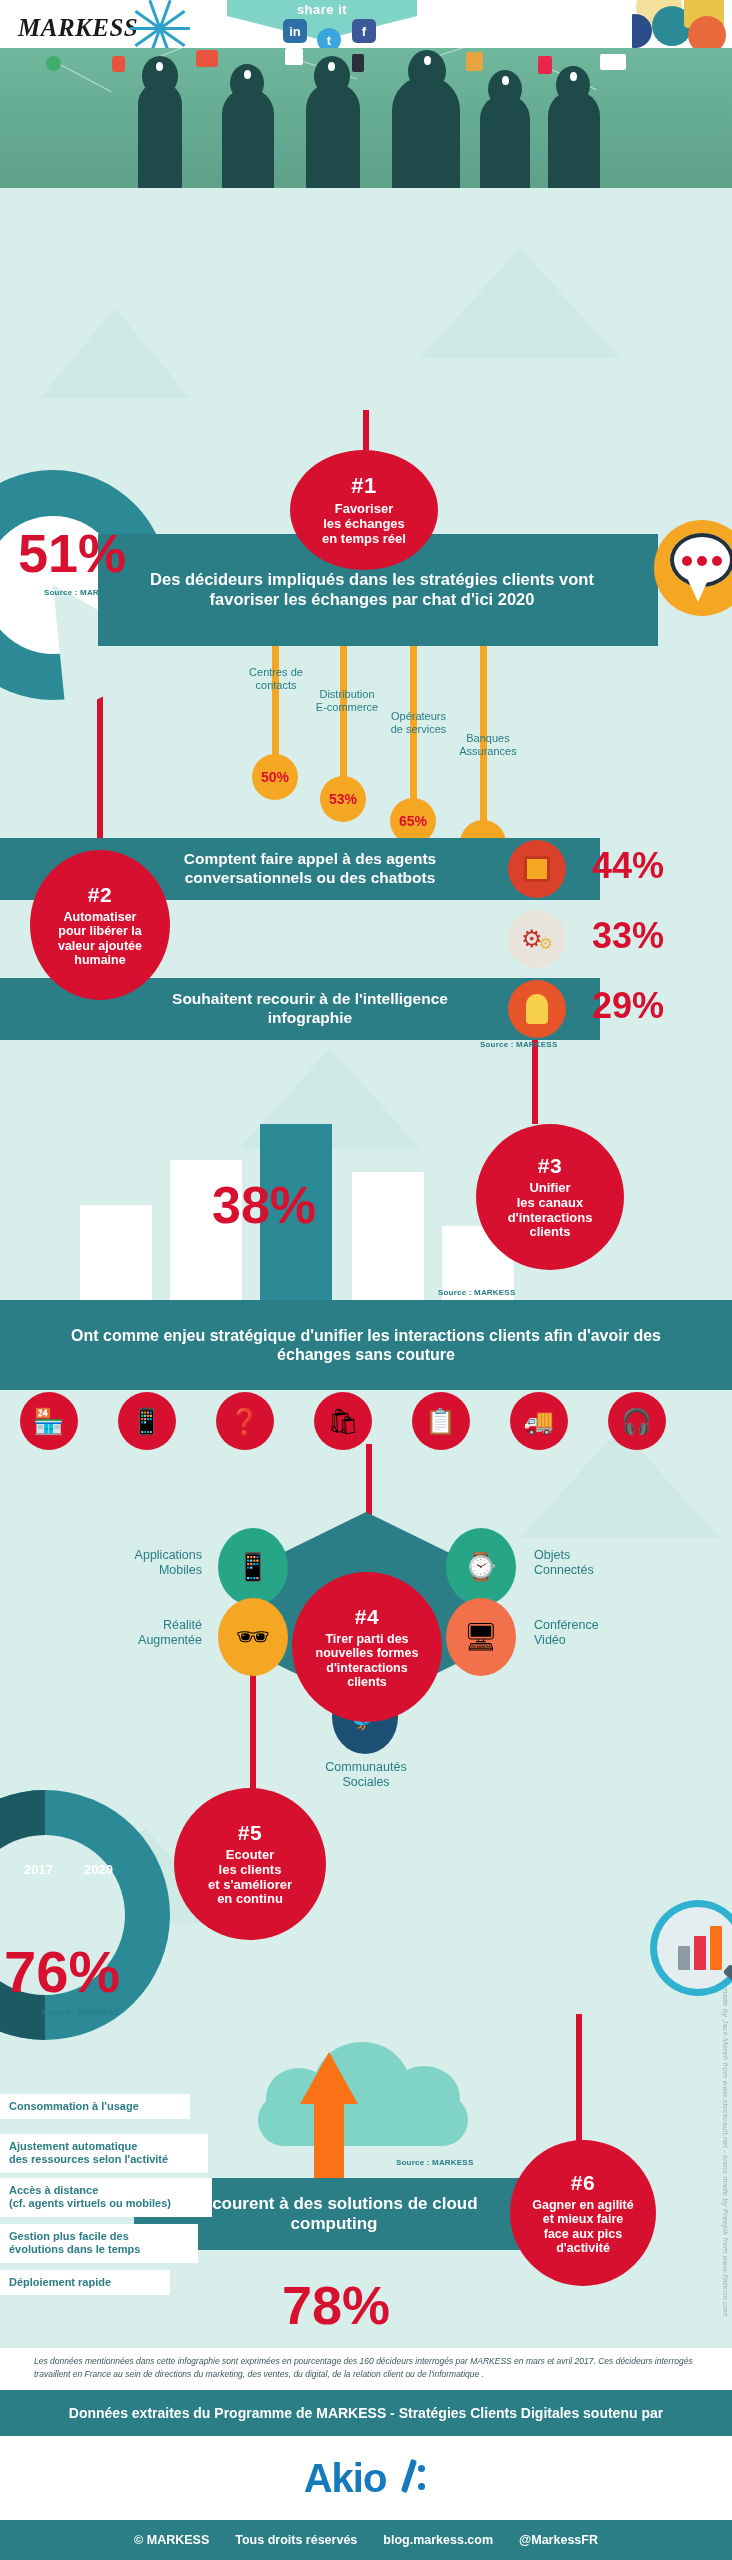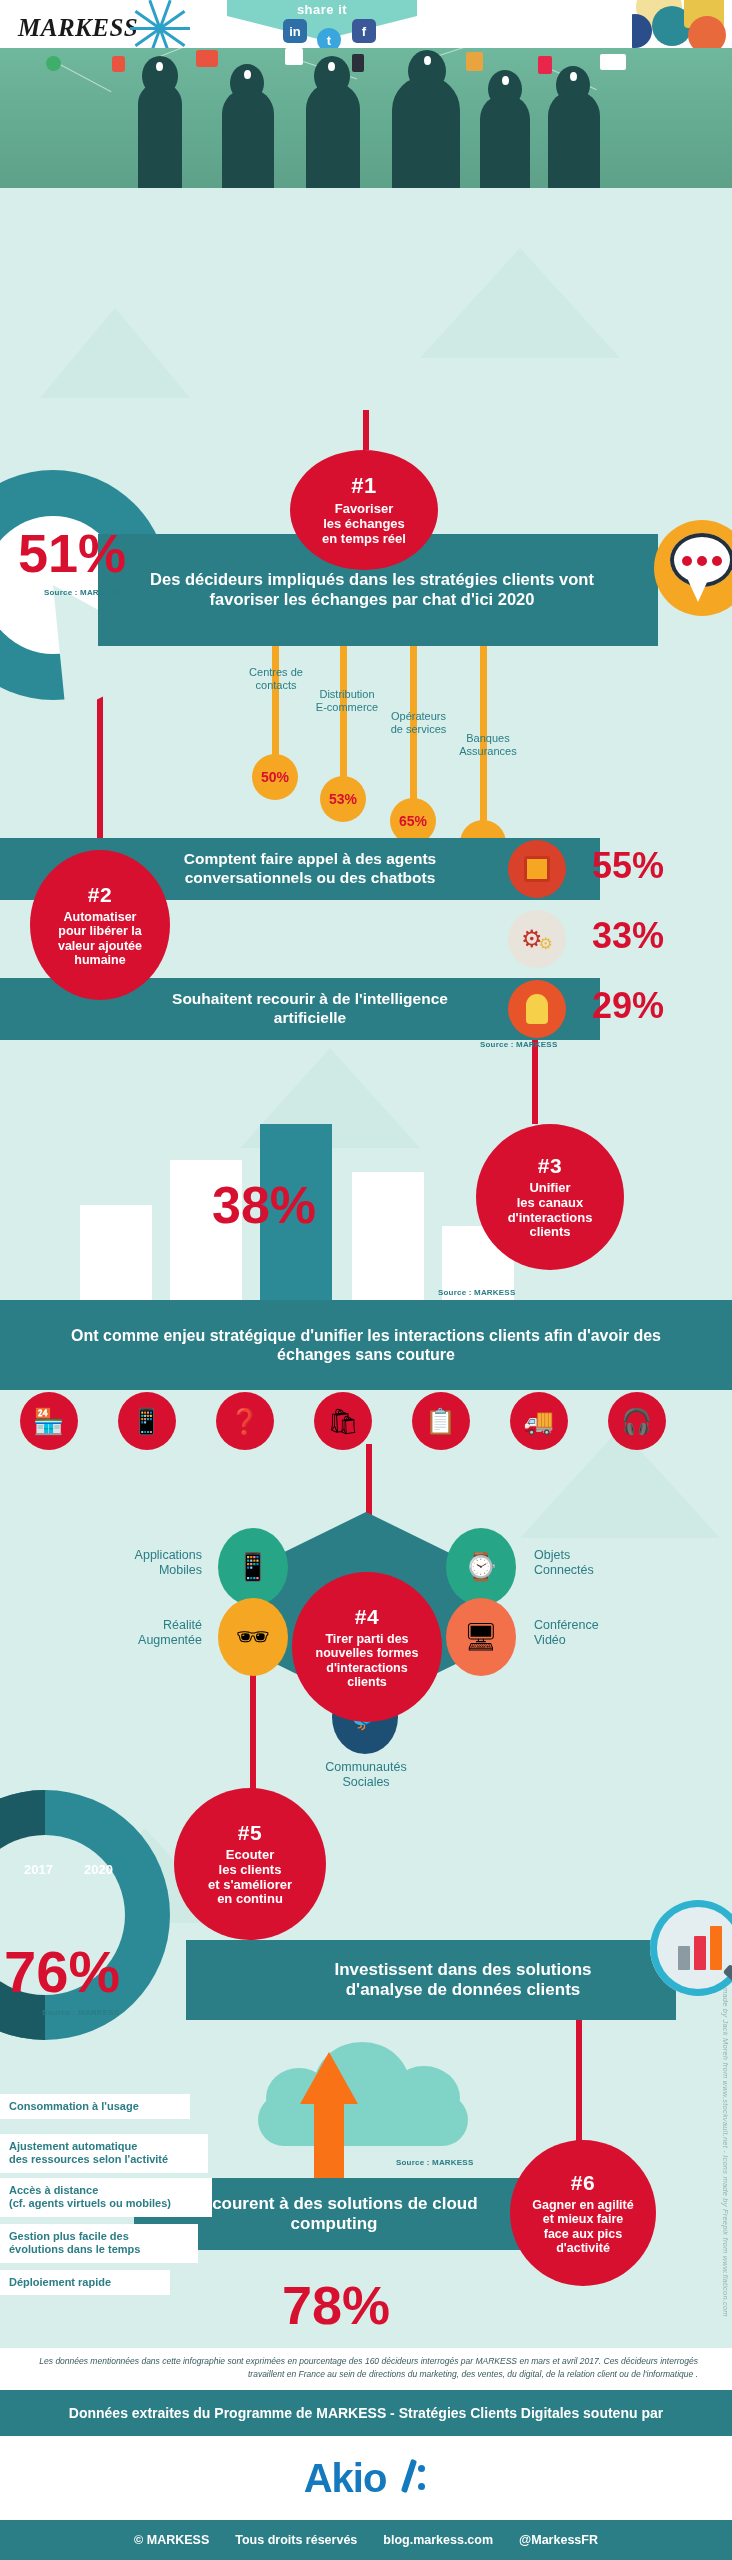--- a/index.html
+++ b/index.html
@@ -116,21 +116,21 @@
   .arrow { position:absolute; left:300px; top:2052px; width:58px; height:190px; z-index:4; }
   .arrow .shaft { position:absolute; left:14px; top:48px; width:30px; height:142px; background:#f97316; }
   .arrow .tip { position:absolute; left:0; top:0; width:58px; height:52px; background:#f97316;
       clip-path:polygon(50% 0, 100% 100%, 0 100%); }
 
   
   .chip { position:absolute; background:#ffffff; color:#2b7d86; font-size:11px; font-weight:bold;
       line-height:1.22; padding:6px 9px; z-index:6; }
 
   
-  .footnote { position:absolute; left:0; top:2355px; width:732px; text-align:right; font-style:italic;
+  .footnote { position:absolute; left:0; top:2355px; width:732px; text-align:left; font-style:italic;
       font-size:8.5px; line-height:1.5; color:#3c5a60; padding:0 34px; }
   .databand { position:absolute; left:0; top:2390px; width:732px; height:46px; background:#2b7d86;
       color:#fff; font-weight:bold; font-size:14px; display:flex; align-items:center; justify-content:center; }
   .akio-zone { position:absolute; left:0; top:2436px; width:732px; height:84px; background:#fff;
       display:flex; align-items:center; justify-content:center; }
   .akio { font-weight:bold; font-size:40px; color:#1479bd; letter-spacing:-1px; font-family:"Liberation Sans", sans-serif; }
   .akio-mark { position:relative; width:36px; height:38px; margin-left:6px; }
   .akio-mark i { position:absolute; background:#1479bd; display:block; }
   .footer { position:absolute; left:0; top:2520px; width:732px; height:40px; background:#2b7d86;
       display:flex; align-items:center; justify-content:center; gap:26px; color:#fff; font-weight:bold; font-size:12.5px; }
@@ -275,29 +275,29 @@
     <span class="txt" style="font-size:12.5px;white-space:pre-line;margin-top:3px;">Automatiser
 pour libérer la
 valeur ajoutée
 humaine</span>
   </div>
 
   <div class="ribbon" style="left:0;top:838px;width:600px;height:62px;font-size:15.5px;padding:0 120px 0 140px;">Comptent faire appel à des agents conversationnels ou des chatbots</div>
   <div class="ic-circ" style="left:508px;top:840px;width:58px;height:58px;background:#d9412a;">
     <span style="display:block;width:26px;height:26px;background:#f5a623;border:3px solid #c6361f;border-radius:3px;"></span>
   </div>
-  <div class="stat-big" style="left:592px;top:845px;font-size:36px;">55%</div>
+  <div class="stat-big" style="left:592px;top:845px;font-size:36px;">44%</div>
 
   <div class="ic-circ" style="left:508px;top:910px;width:58px;height:58px;background:#e8e4dc;color:#c2332a;">
     <span style="font-size:24px;color:#c2332a;">⚙</span>
       <span style="font-size:16px;color:#e8b93f;margin-left:-4px;margin-top:8px;">⚙</span>
   </div>
   <div class="stat-big" style="left:592px;top:915px;font-size:36px;">33%</div>
 
-  <div class="ribbon" style="left:0;top:978px;width:600px;height:62px;font-size:15.5px;padding:0 120px 0 140px;">Souhaitent recourir à de l'intelligence artificielle</div>
+  <div class="ribbon" style="left:0;top:978px;width:600px;height:62px;font-size:15.5px;padding:0 120px 0 140px;">Souhaitent recourir à de l'intelligence infographie</div>
   <div class="ic-circ" style="left:508px;top:980px;width:58px;height:58px;background:#e8542a;">
     <span style="display:block;width:22px;height:30px;background:#f7d04a;border-radius:11px 11px 4px 4px;"></span>
   </div>
   <div class="stat-big" style="left:592px;top:985px;font-size:36px;">29%</div>
   <div class="src" style="left:480px;top:1040px;">Source : MARKESS</div>
 
   <div class="conn" style="left:532px;top:1038px;height:86px;"></div>
 
   <div class="bar" style="left:80px;top:1205px;width:72px;height:110px;"></div>
   <div class="bar" style="left:170px;top:1160px;width:72px;height:155px;"></div>
@@ -370,21 +370,20 @@
   <div class="src" style="left:42px;top:2008px;">Source : MARKESS</div>
 
   <div class="badge" style="left:174px;top:1788px;width:152px;height:152px;">
     <span class="num" style="font-size:21px;">#5</span>
     <span class="txt" style="font-size:13px;white-space:pre-line;margin-top:3px;">Ecouter
 les clients
 et s'améliorer
 en continu</span>
   </div>
 
-  <div class="ribbon" style="left:186px;top:1940px;width:490px;height:80px;font-size:17px;padding:0 54px 0 118px;">Investissent dans des solutions d'analyse de données clients</div>
 
   <div class="magn">
     <span class="lens"></span>
     <span class="mb" style="left:28px;width:12px;height:24px;background:#8c9aa3;"></span>
     <span class="mb" style="left:44px;width:12px;height:34px;background:#e8324a;"></span>
     <span class="mb" style="left:60px;width:12px;height:44px;background:#f97316;"></span>
     <span class="hdl"></span>
   </div>
 
   <div class="conn" style="left:576px;top:2014px;height:192px;"></div>

